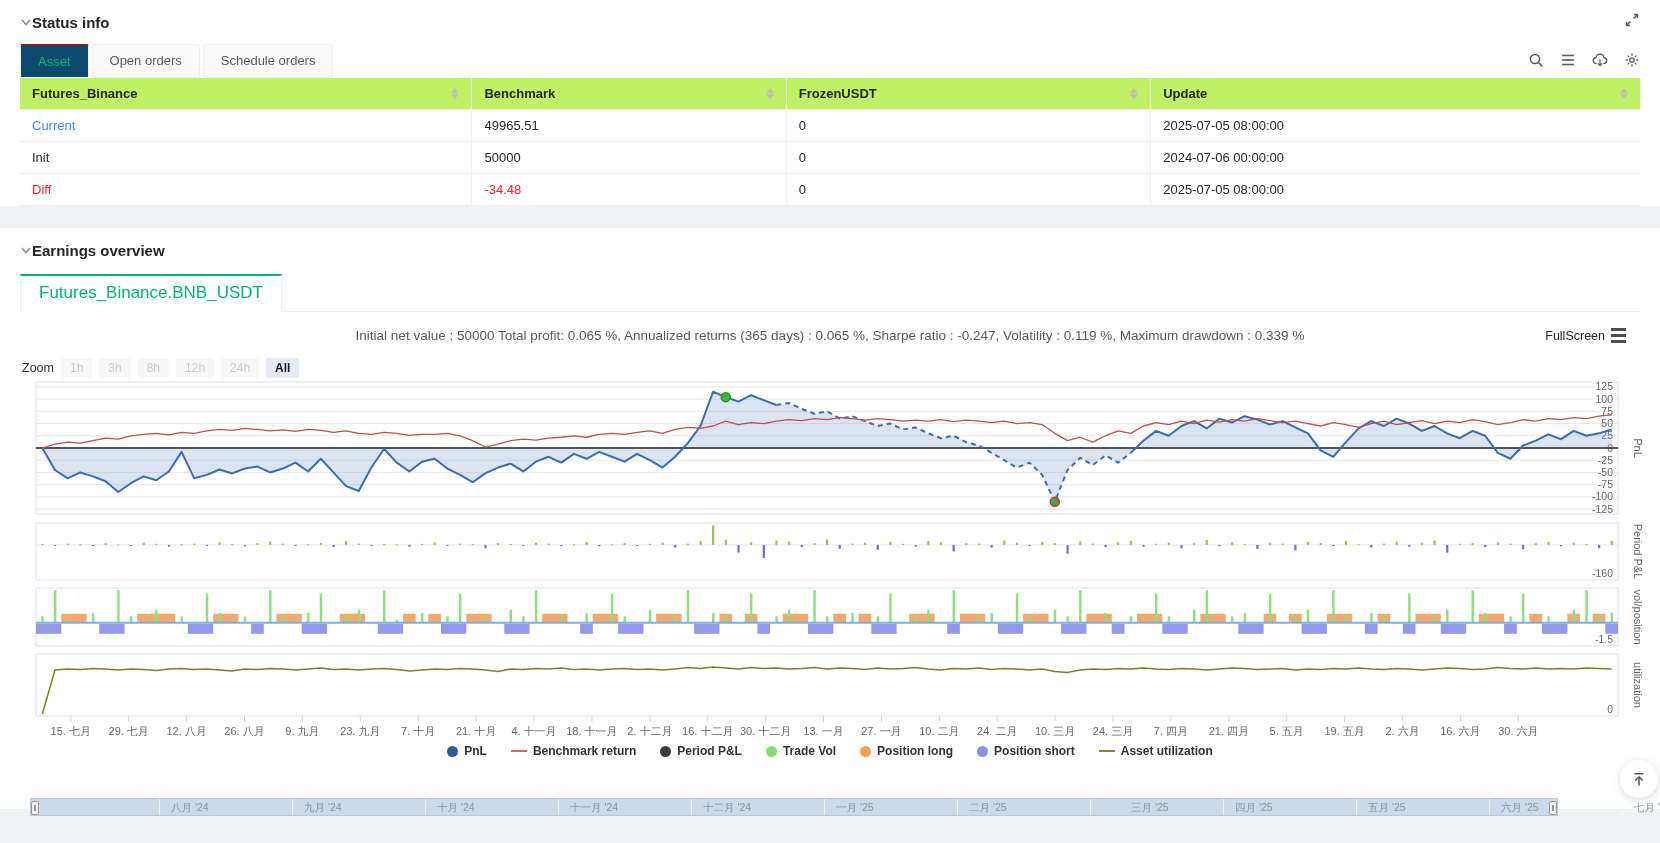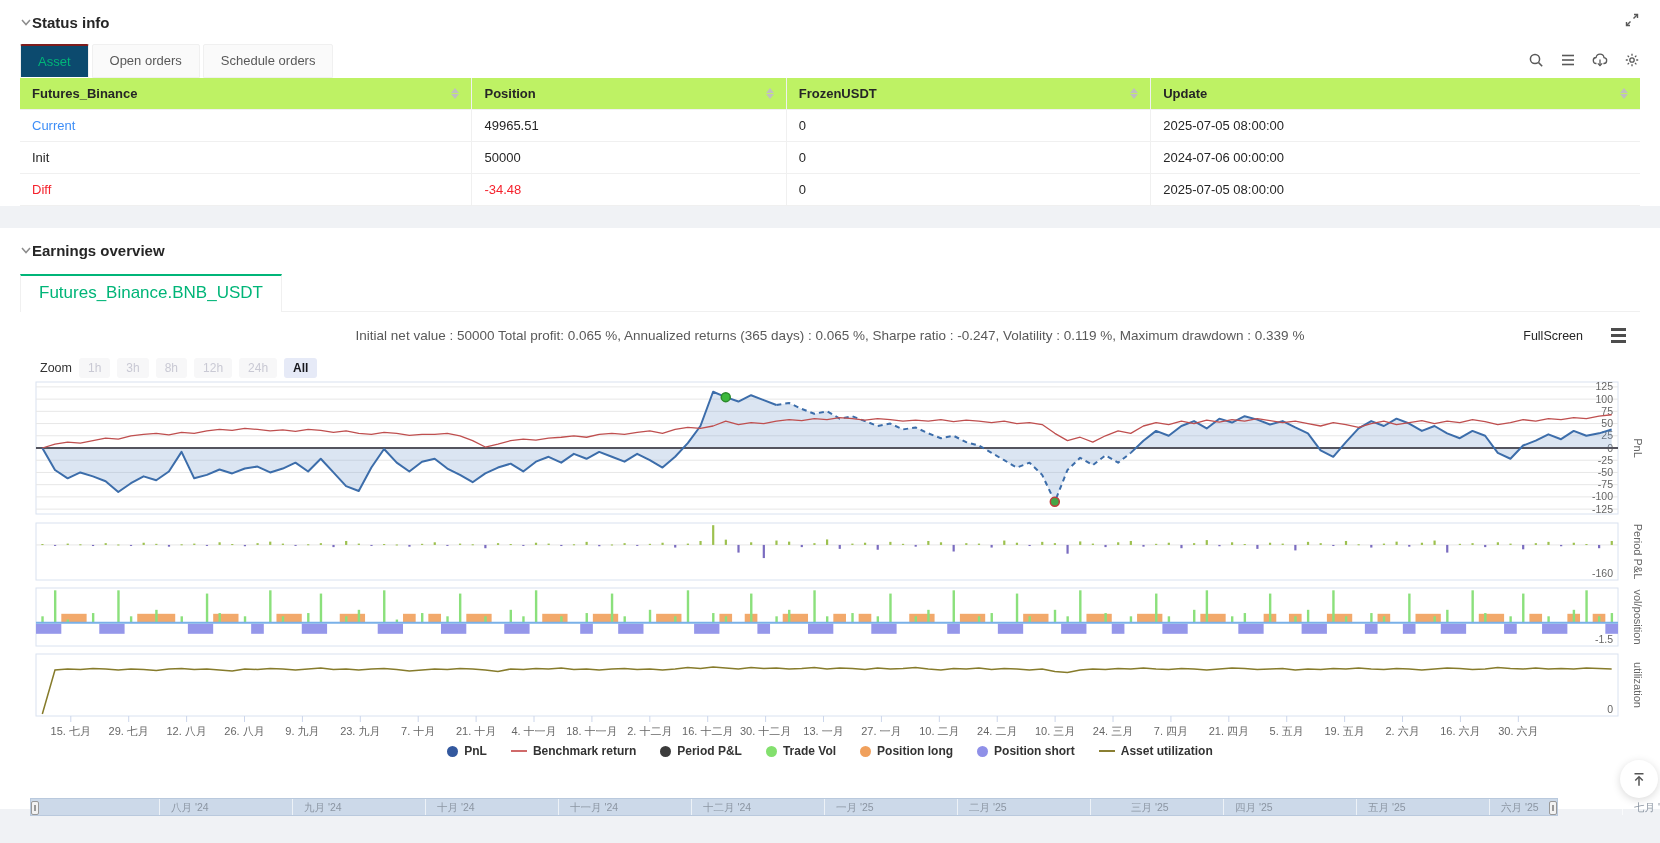--- a/index.html
+++ b/index.html
@@ -36,26 +36,26 @@
   .cell-danger { color: #f5222d; }
 
   
   .earnings-panel { margin-top: 22px; padding: 10px 20px 0 20px; height: 581px; position: relative; }
   .etabs { display: flex; margin-top: 12px; border-bottom: 1px solid #f0f0f0; }
   .etab { height: 38px; line-height: 34px; padding: 0 18px; background: #fff; border: 1px solid #f0f0f0;
           border-top: 2px solid #00b578; border-bottom: none; font-size: 17px; color: #00b578; cursor: pointer; margin-bottom: -1px; }
 
   .chart-head { position: relative; height: 22px; margin-top: 16px; }
   .chart-title { text-align: center; color: #595959; font-size: 13.5px; }
-  .fs-box { position: absolute; right: 14px; top: 0; display: flex; gap: 28px; align-items: center; }
+  .fs-box { position: absolute; right: 14px; top: 0; display: flex; gap: 6px; align-items: center; }
   .fs-label { font-size: 12.5px; color: #262626; cursor: pointer; }
   .burger { display: inline-flex; flex-direction: column; gap: 3px; cursor: pointer; }
   .burger i { width: 15px; height: 3px; background: #4d4d4d; display: block; }
 
-  .zoom-row { display: flex; gap: 7px; align-items: center; margin: 8px 0 2px 20px; font-size: 12.5px; color: #333; }
+  .zoom-row { display: flex; gap: 7px; align-items: center; margin: 8px 0 2px 2px; font-size: 12.5px; color: #333; }
   .zbtn { padding: 3px 9px; border-radius: 3px; background: #f7f7f8; color: #c9c9d4; font-size: 12px; cursor: pointer; }
   .zbtn.active { background: #e6eaf7; color: #17171c; font-weight: bold; }
 
   .legend { display: flex; justify-content: center; gap: 24px; font-size: 12px; font-weight: bold; color: #333; margin-top: 4px; }
   .legend-item { display: flex; align-items: center; gap: 6px; cursor: pointer; }
   .lg-dot { width: 11px; height: 11px; border-radius: 50%; display: inline-block; }
   .lg-line { width: 16px; height: 2px; display: inline-block; }
 
   .navigator { position: relative; height: 18px; margin: 40px 100px 0 10px; background: #ccd9e9; border: 1px solid #b9c9dd; width: 1528px; }
   .nav-label { position: absolute; top: 2px; font-size: 10.5px; color: #8c96a3; white-space: nowrap; }
@@ -129,21 +129,21 @@
               <span class="th-inner">
                 <span>Futures_Binance</span>
                 <span class="sorter">
                   <i class="caret-up"></i>
                   <i class="caret-down"></i>
                 </span>
               </span>
             </th>
           <th>
               <span class="th-inner">
-                <span>Position</span>
+                <span>Benchmark</span>
                 <span class="sorter">
                   <i class="caret-up"></i>
                   <i class="caret-down"></i>
                 </span>
               </span>
             </th>
           <th>
               <span class="th-inner">
                 <span>FrozenUSDT</span>
                 <span class="sorter">

